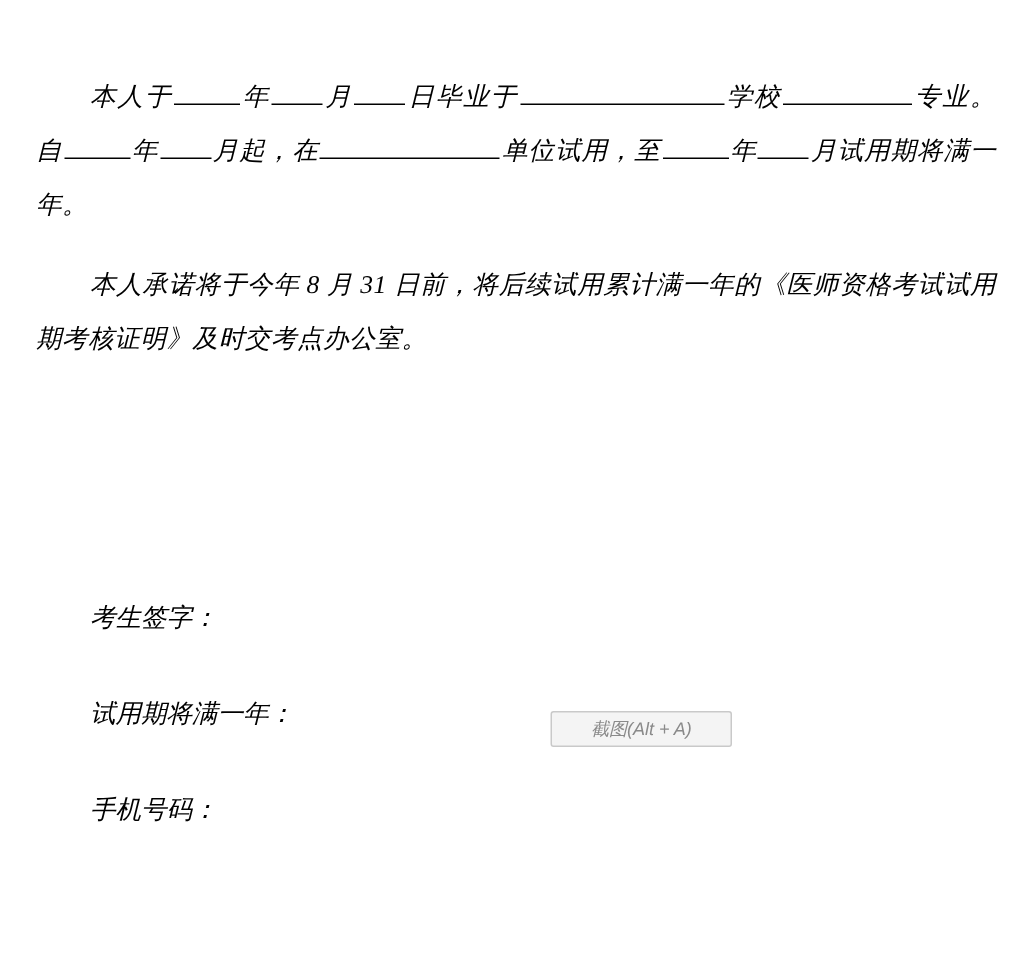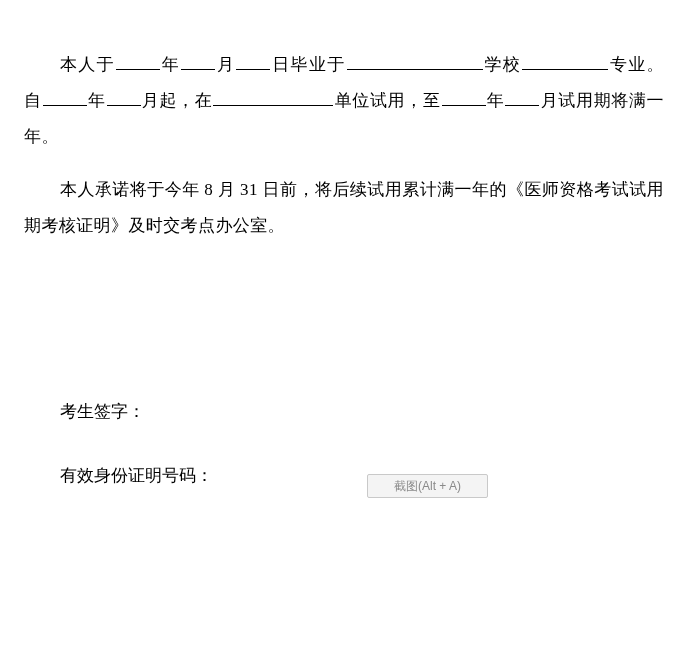--- a/index.html
+++ b/index.html
@@ -14,20 +14,21 @@
     color: #000000;
     position: relative;
     overflow: hidden;
   }
   .page {
     position: relative;
     width: 688px;
     height: 499px;
     box-sizing: border-box;
     padding: 30px 24px 0 24px;
+    font-style: italic;
   }
   .para {
     font-size: 17px;
     line-height: 36px;
     text-align: justify;
     text-justify: inter-ideograph;
     letter-spacing: 0.4px;
   }
   .indent {
     text-indent: 36px;
@@ -80,19 +81,20 @@
 
   <p class="para indent">
     <span>本人于</span><span class="blank b-sm"></span><span>年</span><span class="blank b-xs"></span><span>月</span><span class="blank b-xs"></span><span>日毕业于</span><span class="blank b-lg"></span><span>学校</span><span class="blank b-tail"></span><span>专业。自</span><span class="blank b-sm"></span><span>年</span><span class="blank b-xs"></span><span>月起，在</span><span class="blank b-md"></span><span>单位试用，至</span><span class="blank b-sm"></span><span>年</span><span class="blank b-xs"></span><span>月</span><span>试用期将满一年。</span>
   </p>
 
   <p class="para indent">本人承诺将于今年 8 月 31 日前，将后续试用累计满一年的《医师资格考试试用期考核证明》及时交考点办公室。</p>
 
 
   <div class="sign-block">
     <div class="sign-line">考生签字：</div>
-    <div class="sign-line">有效身份证明号码：</div>
+    <div class="sign-line">试用期将满一年：</div>
+    <div class="sign-line">手机号码：</div>
 
   </div>
 
   <div class="snip-tooltip">截图(Alt + A)</div>
 
 </div>
 
 </body></html>

